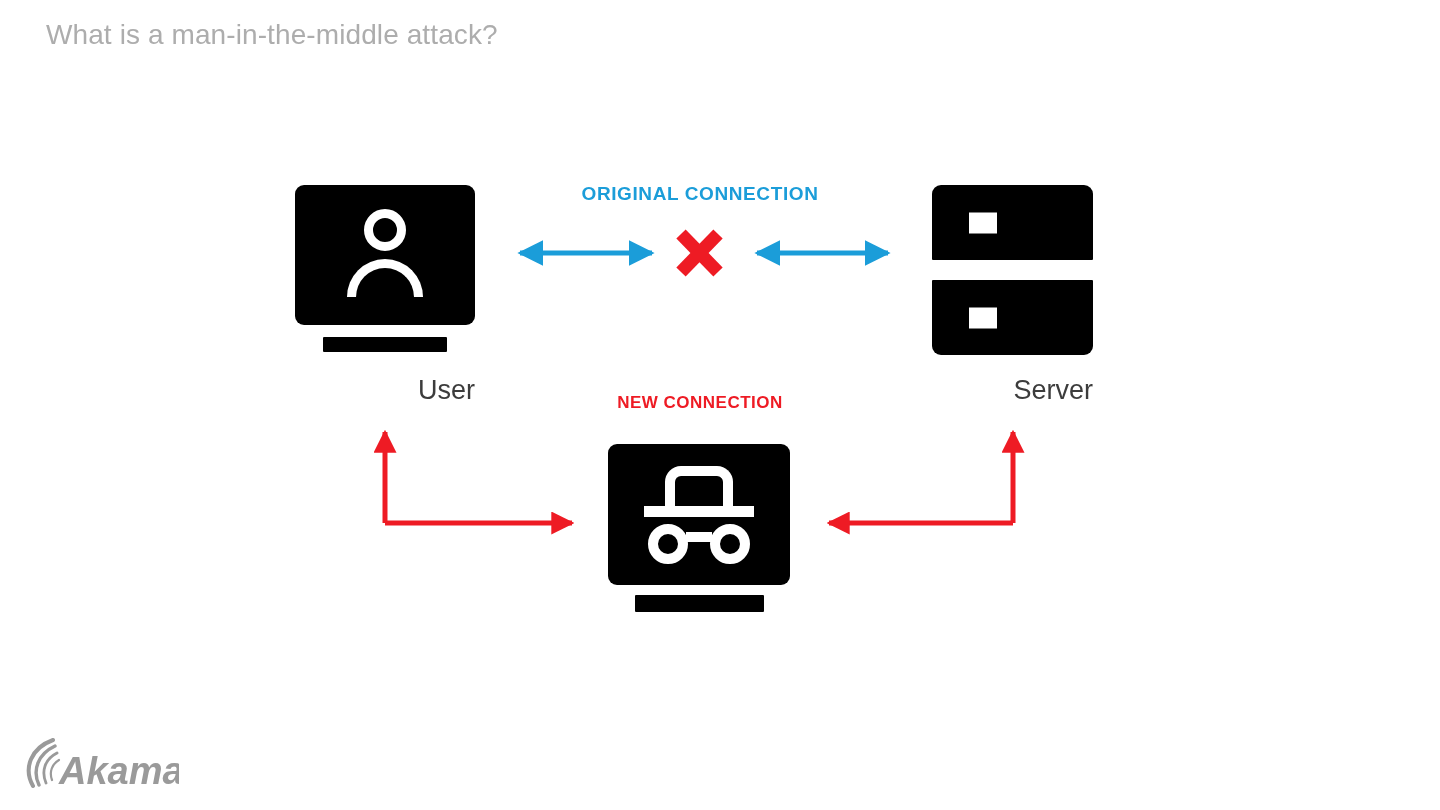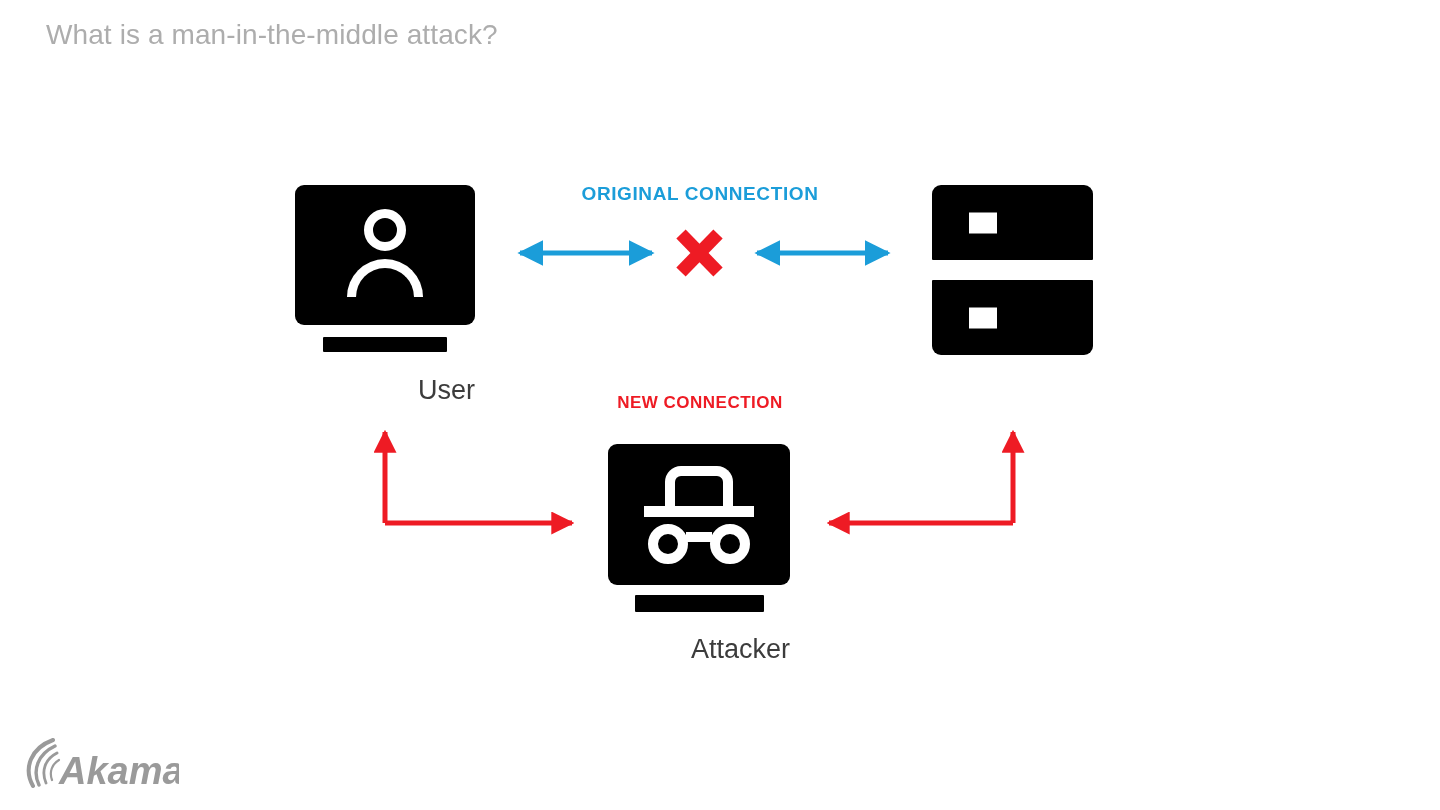--- a/index.html
+++ b/index.html
@@ -282,34 +282,34 @@
     <div class="node-caption" id="caption-user">User</div>
 
     <div class="node" id="server-node">
       <div class="server-unit top">
         <div class="server-led"></div>
       </div>
       <div class="server-unit bottom">
         <div class="server-led"></div>
       </div>
     </div>
+    <div class="node-caption" id="caption-server">Server</div>
 
     <div class="node" id="attacker-node">
       <div class="monitor-screen">
         <div class="incognito">
           <div class="hat-crown"></div>
           <div class="hat-brim"></div>
           <div class="glasses-lens left"></div>
           <div class="glasses-bridge"></div>
           <div class="glasses-lens right"></div>
         </div>
       </div>
       <div class="monitor-stand"></div>
     </div>
-    <div class="node-caption" id="caption-attacker">Attacker</div>
 
   </div>
 
   <svg id="akamai-logo" viewBox="0 0 160 62">
     <g fill="none" stroke="#9a9a9a" stroke-linecap="round">
       <path d="M 34 6 C 12 14, 4 34, 14 52" stroke-width="4"></path>
       <path d="M 36 12 C 19 20, 13 36, 20 51" stroke-width="3.4"></path>
       <path d="M 38 19 C 26 25, 22 37, 27 49" stroke-width="2.8"></path>
       <path d="M 40 26 C 33 30, 30 38, 33 46" stroke-width="2.2"></path>
     </g>

